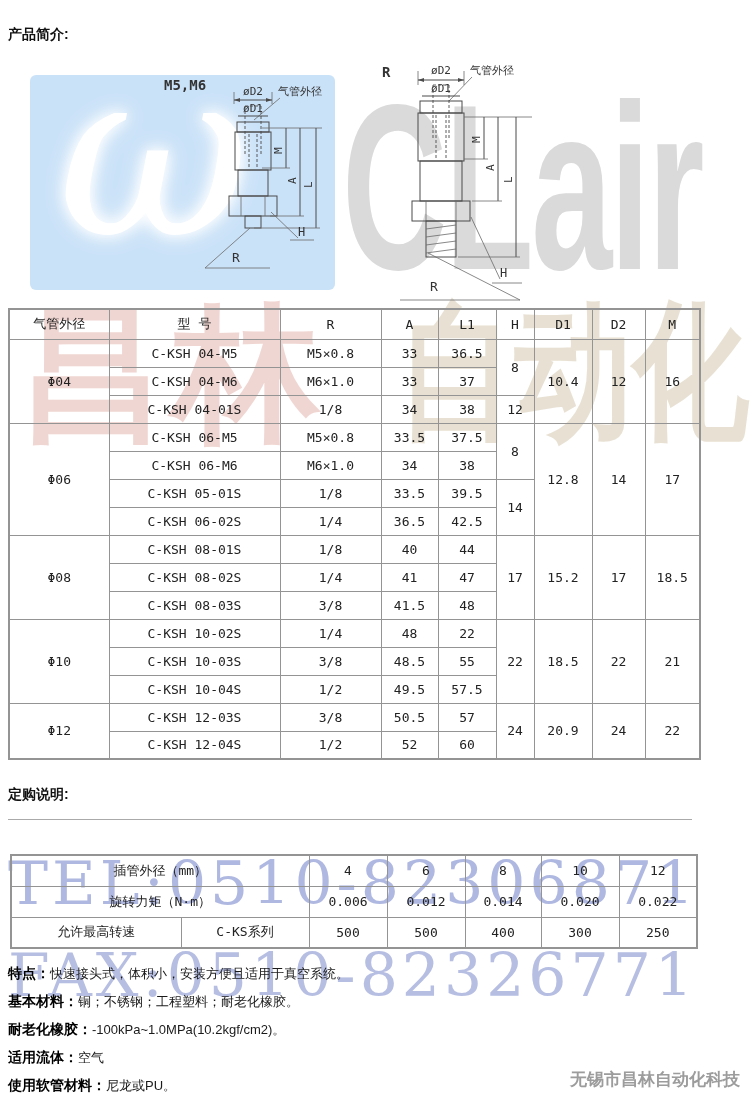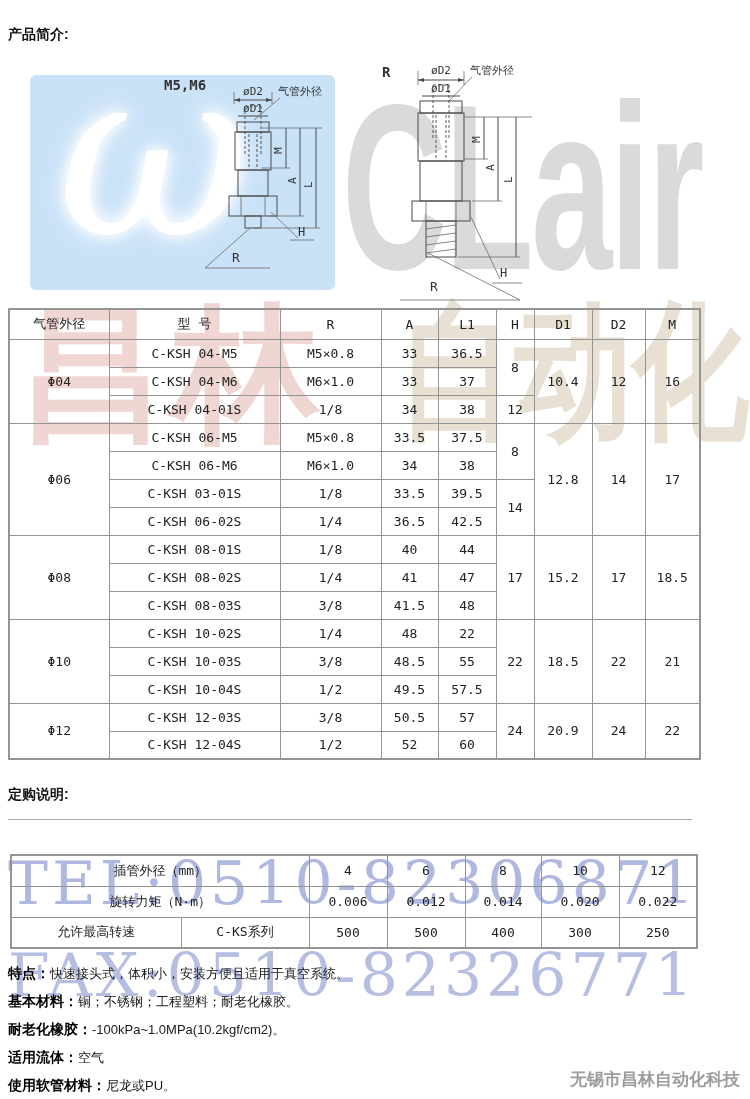--- a/index.html
+++ b/index.html
@@ -223,21 +223,21 @@
       <td rowspan="4">14</td>
       <td rowspan="4">17</td>
     </tr>
     <tr>
       <td>C-KSH 06-M6</td>
       <td>M6×1.0</td>
       <td>34</td>
       <td>38</td>
     </tr>
     <tr>
-      <td>C-KSH 03-01S</td>
+      <td>C-KSH 05-01S</td>
       <td>1/8</td>
       <td>33.5</td>
       <td>39.5</td>
       <td rowspan="2">14</td>
     </tr>
     <tr>
       <td>C-KSH 06-02S</td>
       <td>1/4</td>
       <td>36.5</td>
       <td>42.5</td>

